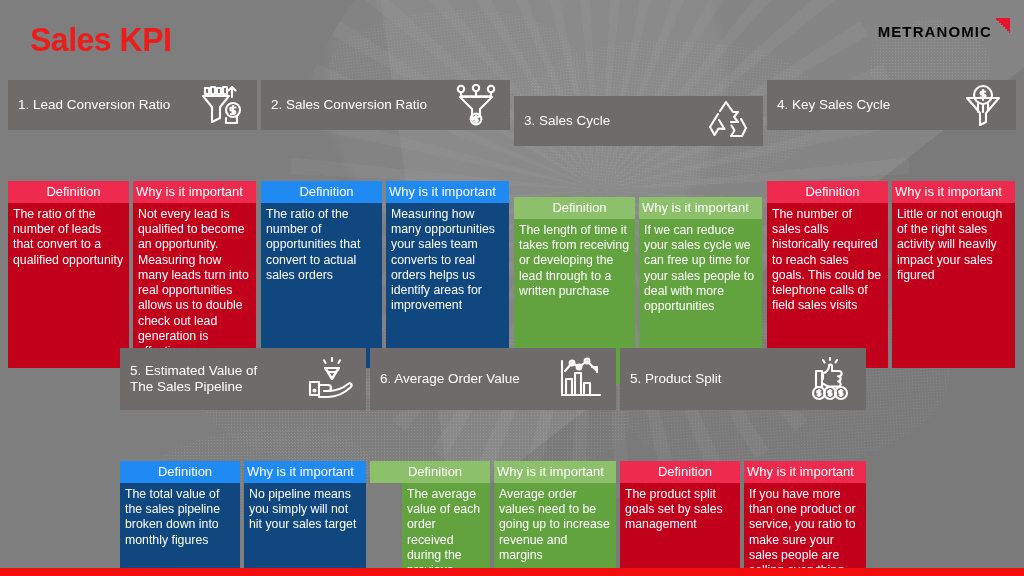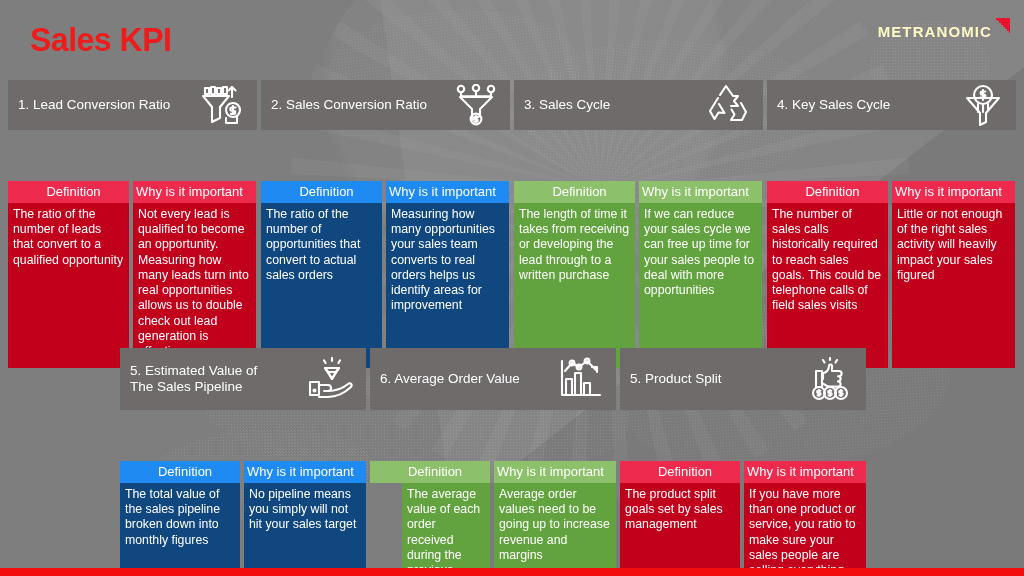--- a/index.html
+++ b/index.html
@@ -55,21 +55,21 @@
     letter-spacing:-.5px;
     font-family:"Liberation Sans", sans-serif;
     transform:scaleX(.94);transform-origin:left center;
     white-space:nowrap;
   }
   .brand{
     position:absolute;right:14px;top:18px;
     display:flex;align-items:flex-start;gap:2px;
   }
   .brand-text{
-    font-size:15px;font-weight:bold;color:#fef9c3;
+    font-size:15px;font-weight:bold;color:#000000;
     letter-spacing:1.1px;
     line-height:1;
     padding-top:6px;
   }
   .brand-mark{
     width:15px;height:15px;
     background:linear-gradient(225deg, #e8142d 0 50%, rgba(0,0,0,0) 50%);
     margin-left:1px;
     position:relative;top:0px;
   }
@@ -207,21 +207,21 @@
           <div class="panel p-left">
             <div class="panel-head left" style="background: rgb(31, 139, 242);">Definition</div>
             <div class="panel-body" style="background: rgb(16, 71, 126);">The ratio of the number of opportunities that convert to actual sales orders</div>
           </div>
           <div class="panel p-right">
             <div class="panel-head right" style="background: rgb(31, 139, 242);">Why is it important</div>
             <div class="panel-body" style="background: rgb(16, 71, 126);">Measuring how many opportunities your sales team converts to real orders helps us identify areas for improvement</div>
           </div>
         </div>
       </div>
-      <div class="card" style="width: 249px;">
+      <div class="card" style="width: 249px; margin-top: 16px;">
         <div class="card-head">
           <div class="card-title">3. Sales Cycle</div>
           <div class="card-icon">
             <svg width="46" height="42" viewBox="0 0 46 42">
       <g fill="none" stroke="#fff" stroke-width="2.1" stroke-linecap="round" stroke-linejoin="round">
         <path d="M15 11 21 2l7 10h5l-4 5 4 5h-7"></path>
         <path d="M13 14 5 27l4.5 8 4-6.5 6 .5-5.5-9"></path>
         <path d="M36 19l5 9-4 8H26l3.5-5.5-3-5"></path>
       </g>
             </svg>

